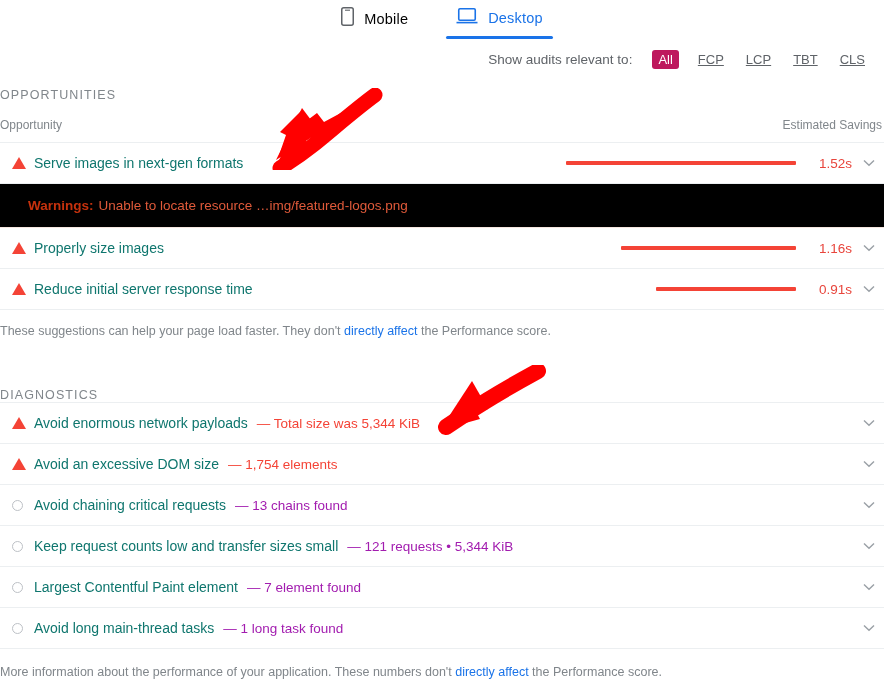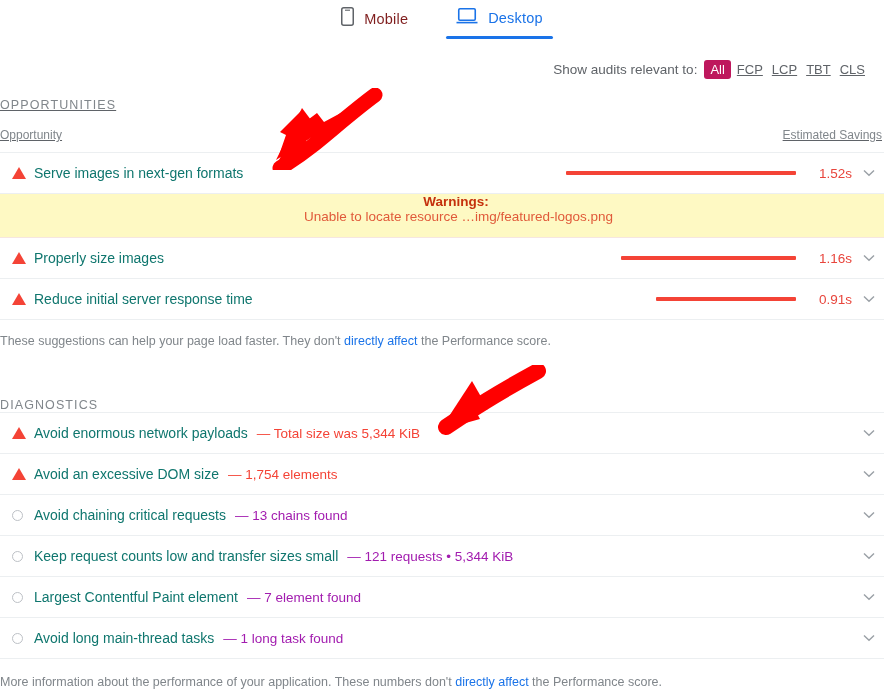--- a/index.html
+++ b/index.html
@@ -18,32 +18,32 @@
   
   .device-tabs {
     display: flex; justify-content: center; align-items: flex-start;
     gap: 44px; height: 40px; padding-top: 4px;
   }
   .device-tab {
     display: flex; align-items: center; gap: 10px;
     padding: 3px 2px 0 2px; position: relative; cursor: pointer;
   }
   .device-tab .tab-label { font-size: 14.5px; letter-spacing: .2px; }
-  .device-tab.inactive .tab-label { color: #7f1d1d; }
+  .device-tab.inactive .tab-label { color: #000000; }
   .device-tab.active .tab-label { color: #1a73e8; font-weight: 500; }
   .device-tab .underline {
     position: absolute; left: -8px; right: -8px; bottom: -10px;
     height: 3px; background: #1a73e8; border-radius: 2px;
   }
   .ic { display: block; }
 
   
   .filter-row {
     display: flex; align-items: center; justify-content: flex-end;
-    gap: 3px; padding: 0 16px 0 0; height: 30px; margin-top: 10px;
+    gap: 16px; padding: 0 16px 0 0; height: 30px; 
   }
   .filter-label { font-size: 13.5px; color: #5f6368; margin-right: 4px; }
   .chip {
     font-size: 13px; color: #5f6368; text-decoration: underline;
     cursor: pointer; padding: 1px 3px; border-radius: 3px;
   }
   .chip.selected {
     background: #be185d; color: #ffffff; text-decoration: none;
     padding: 2px 6px; font-weight: 500;
   }
@@ -94,23 +94,23 @@
     border-right: 7px solid transparent;
     border-bottom: 12px solid #f44336;
   }
   .circ {
     width: 11px; height: 11px; border: 1.5px solid #bdc1c6;
     border-radius: 50%; box-sizing: border-box;
   }
 
   
   .warn-row {
-    background: #fef9c3; border-bottom: 1px solid #f6e6e0;
+    background: #000000; border-bottom: 1px solid #f6e6e0;
     height: 44px; display: flex; align-items: center;
-    padding-left: 28px; box-sizing: border-box; flex-direction: column;
+    padding-left: 28px; box-sizing: border-box;
   }
   .warn-row .wlabel { color: #c5310d; font-weight: bold; font-size: 13.5px; }
   .warn-row .wtext { color: #e05a3a; font-size: 13.5px; margin-left: 5px; }
 
   
   .footnote {
     font-size: 12.5px; color: #80868b; margin-left: -6px;
     padding-top: 14px; white-space: nowrap;
   }
   .footnote a { color: #1a73e8; text-decoration: none; }
@@ -150,21 +150,21 @@
 
   <div class="filter-row">
     <span class="filter-label">Show audits relevant to:</span>
     <span class="chip selected">All</span>
     <span class="chip">FCP</span>
     <span class="chip">LCP</span>
     <span class="chip">TBT</span>
     <span class="chip">CLS</span>
   </div>
 
-  <div style="padding:14px 0 0 6px;text-decoration:underline;">
+  <div style="padding:14px 0 0 6px;">
     <div class="section-title">OPPORTUNITIES</div>
 
     <div class="col-head">
       <span class="left">Opportunity</span>
       <span class="right">Estimated Savings</span>
     </div>
   </div>
 
   <div class="list" style="margin-top:10px;">
 

